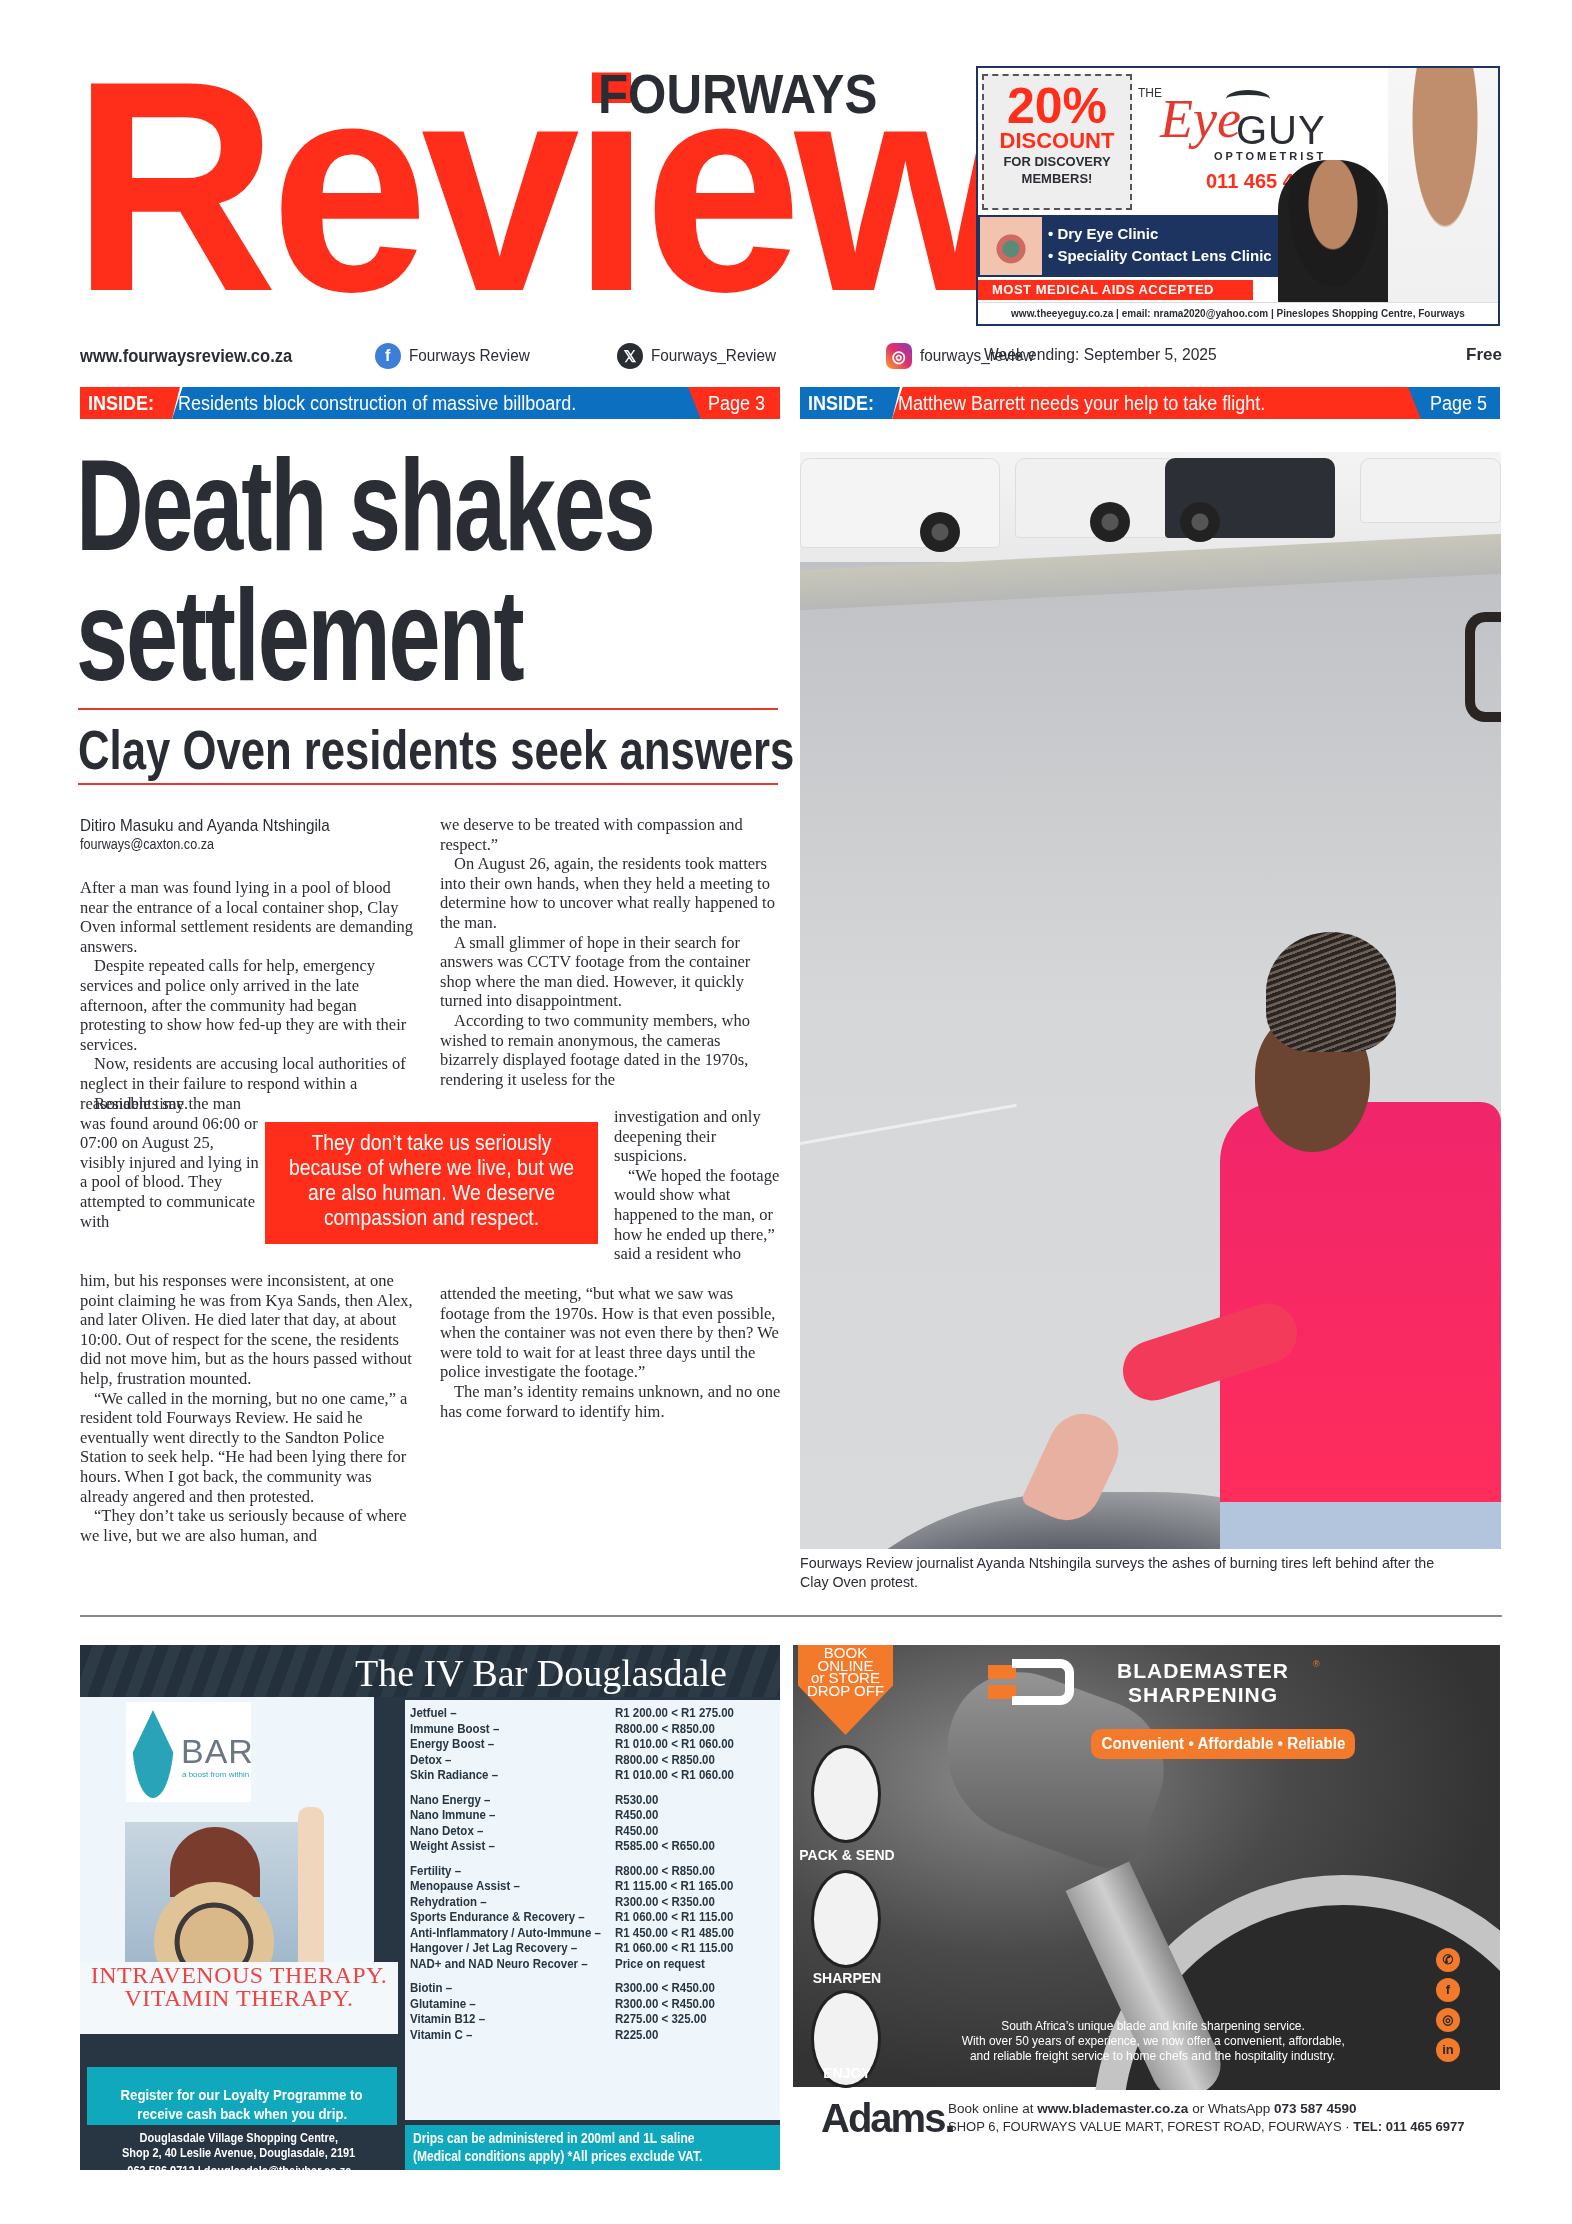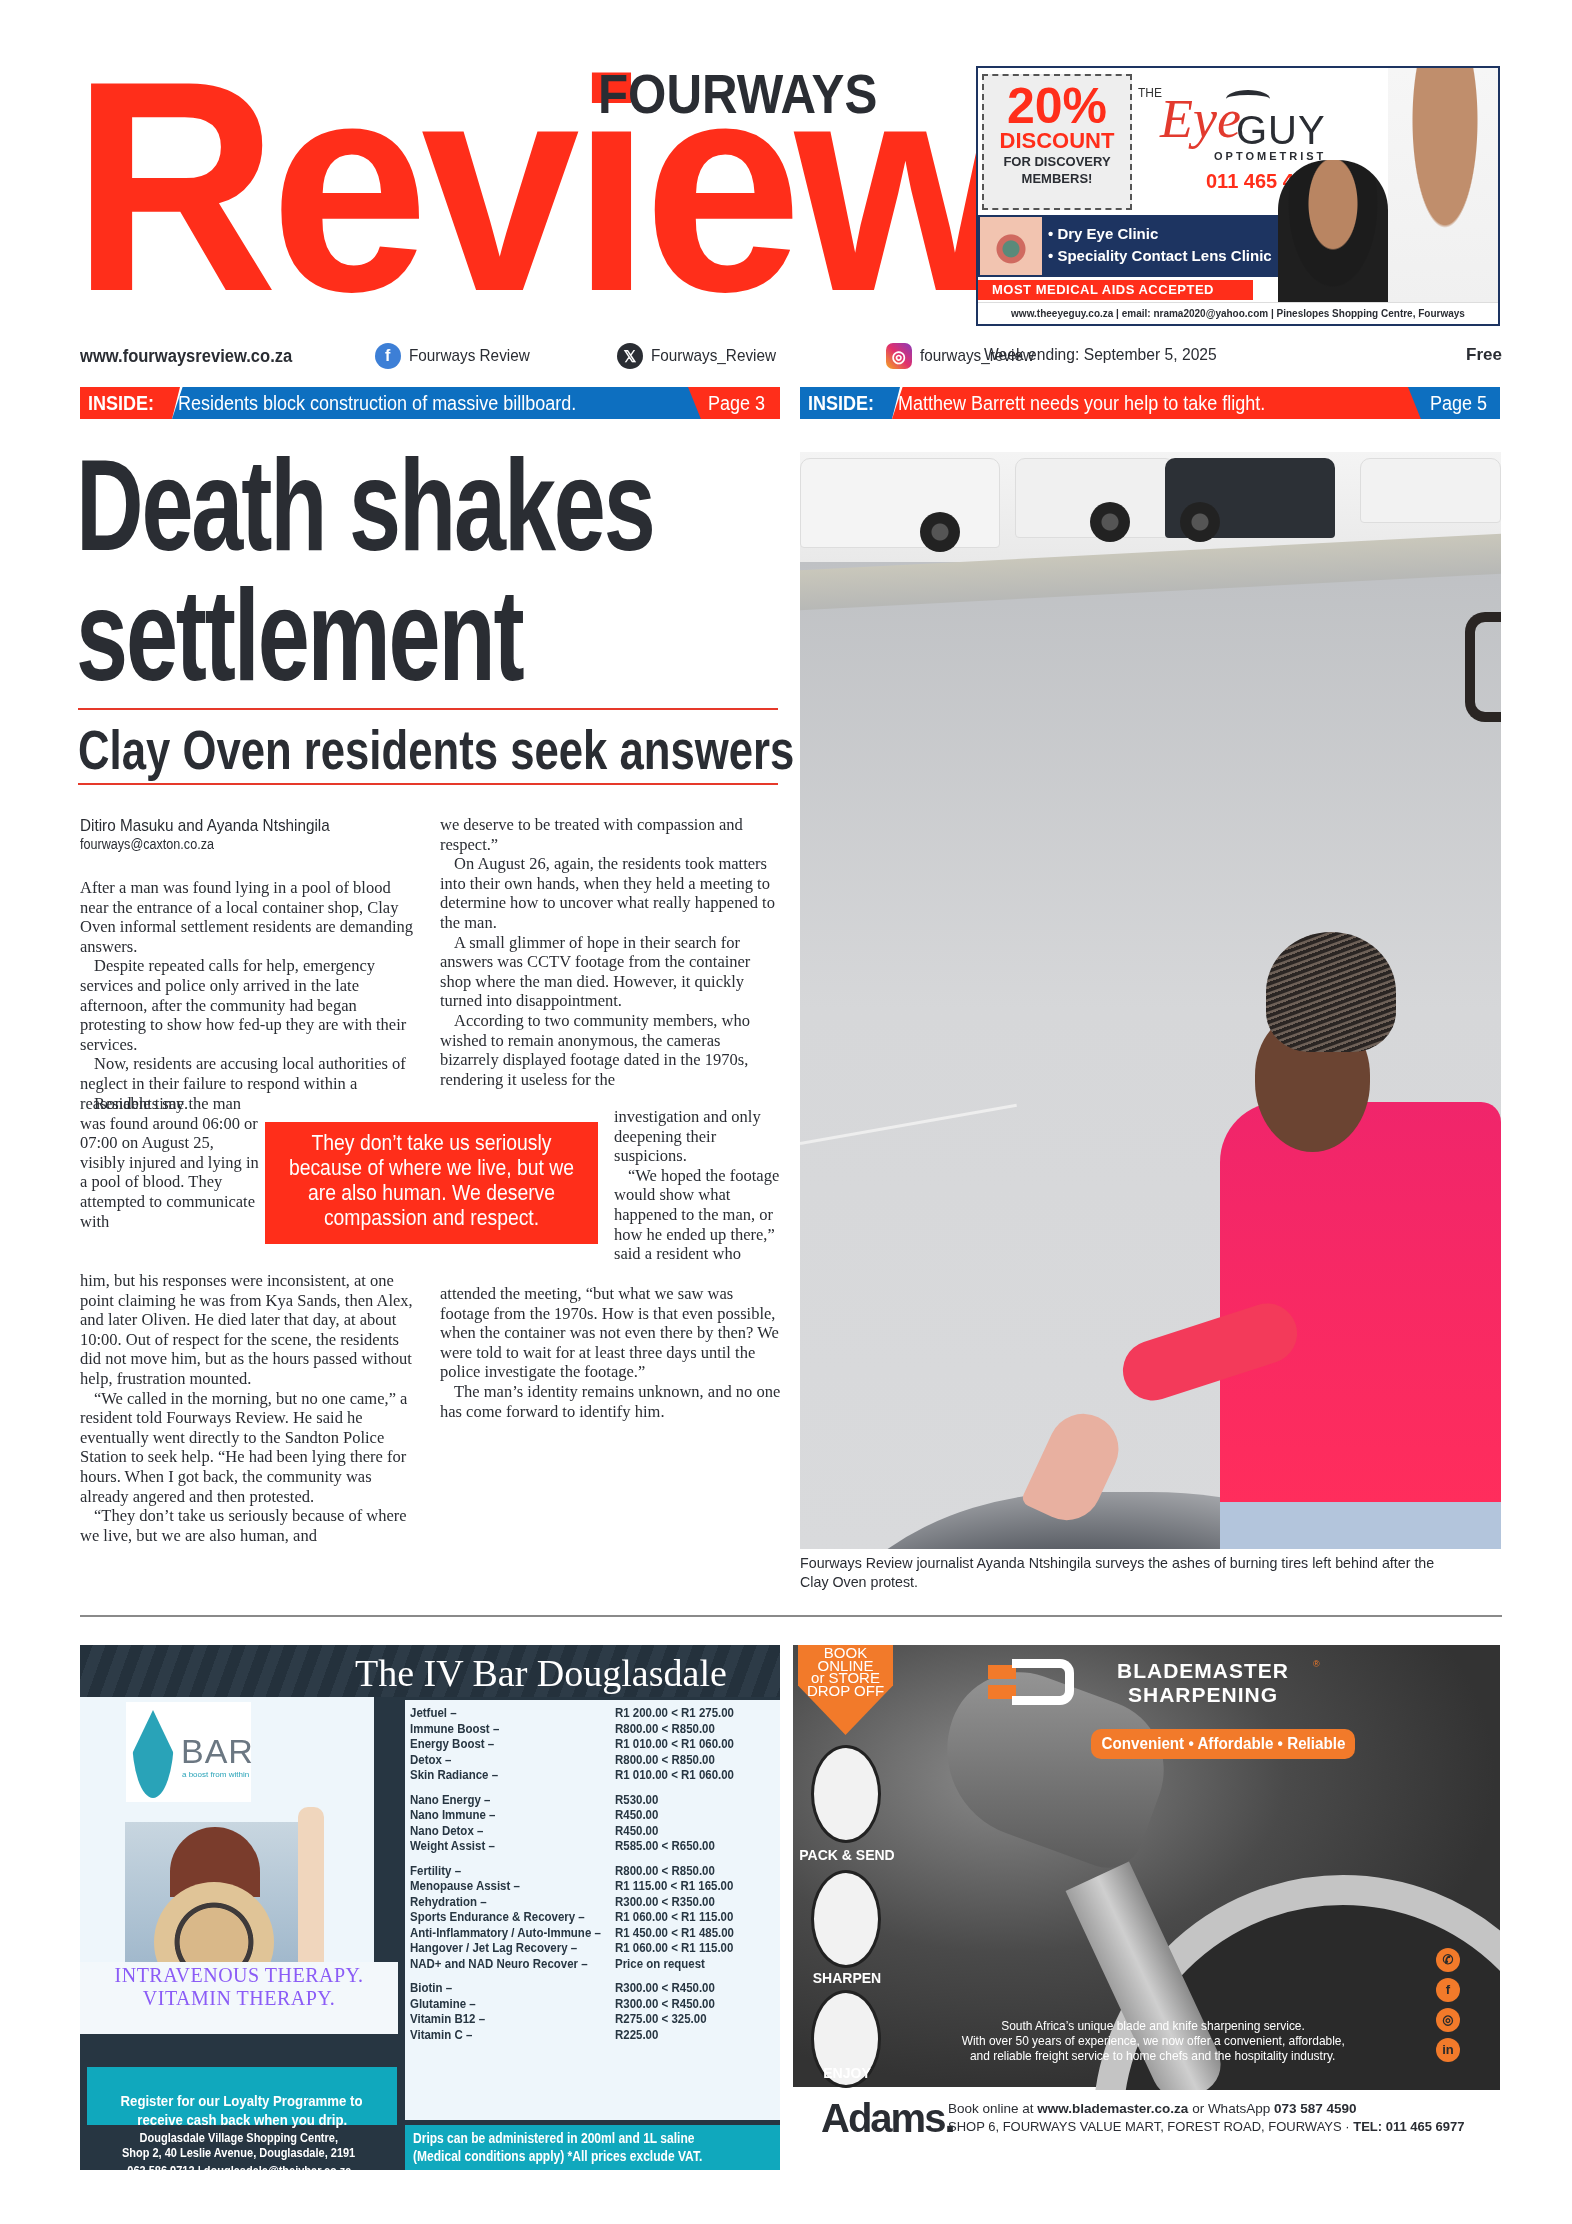--- a/index.html
+++ b/index.html
@@ -113,22 +113,22 @@
   .iv-title { position: absolute; left: 275px; top: 6px; font-family: "Liberation Serif", serif; font-size: 38px; line-height: 44px; color: #fff; white-space: nowrap; }
   .iv-left { position: absolute; left: 0; top: 52px; width: 294px; height: 285px; background: #eef6fb; }
   .iv-logo-box { position: absolute; left: 46px; top: 5px; width: 125px; height: 100px; background: #fff; }
   .iv-drop { position: absolute; left: 6px; top: 8px; width: 42px; height: 88px; background: #29a3b8; border-radius: 50% 50% 50% 50% / 30% 30% 70% 70%; clip-path: polygon(50% 0, 100% 50%, 100% 100%, 0 100%, 0 50%); }
   .iv-bar-text { position: absolute; left: 55px; top: 32px; font-size: 34px; line-height: 34px; color: #6b7782; letter-spacing: 1px; }
   .iv-boost { position: absolute; left: 56px; top: 68px; font-size: 8px; color: #29a3b8; }
   .iv-photo { position: absolute; left: 45px; top: 125px; width: 175px; height: 210px; background: linear-gradient(#c8d6e0, #8eaac2); }
   .iv-hat { position: absolute; left: 74px; top: 185px; width: 120px; height: 120px; border-radius: 50%; background: radial-gradient(circle, #d9b889 0 40%, #3e3a3a 41% 46%, #e0c497 47%); }
   .iv-hair { position: absolute; left: 90px; top: 130px; width: 90px; height: 70px; border-radius: 45px 45px 0 0; background: #7a3c2c; }
   .iv-stroke { position: absolute; left: 218px; top: 110px; width: 26px; height: 210px; background: #f0d6bd; border-radius: 10px; }
-  .iv-tag { position: absolute; left: 0; top: 265px; width: 318px; height: 72px; background: #f3f8fb; text-align: center; font-family: "Liberation Serif", serif; font-size: 20px; line-height: 23px; color: #8b5cf6; padding-top: 2px; letter-spacing: 0.5px; }
-  .iv-loyalty { position: absolute; left: 7px; top: 422px; width: 310px; height: 58px; background: #10a8bd; color: #fff; font-weight: 700; font-size: 15px; line-height: 19px; text-align: center; padding-top: 24px; }
+  .iv-tag { position: absolute; left: 0; top: 265px; width: 318px; height: 72px; background: #f3f8fb; text-align: center; font-family: "Liberation Serif", serif; font-size: 24px; line-height: 23px; color: #ef4444; padding-top: 2px; letter-spacing: 0.5px; }
+  .iv-loyalty { position: absolute; left: 7px; top: 422px; width: 310px; height: 58px; background: #10a8bd; color: #fff; font-weight: 700; font-size: 15px; line-height: 19px; text-align: center; padding-top: 18px; }
   .iv-loyalty span { display: inline-block; transform: scaleX(0.88); }
   .iv-address { position: absolute; left: 0; top: 486px; width: 318px; color: #fff; font-weight: 700; font-size: 12.5px; line-height: 15px; text-align: center; }
   .iv-address div span { display: inline-block; transform: scaleX(0.88); }
   .iv-price-panel { position: absolute; left: 325px; top: 55px; width: 375px; height: 420px; background: #eef6fb; }
   .iv-price-list { position: absolute; left: 330px; top: 60px; width: 365px; font-weight: 700; font-size: 13.5px; line-height: 15.5px; color: #273642; }
   .iv-price-row { display: flex; white-space: nowrap; }
   .iv-price-row .nm { width: 205px; transform: scaleX(0.85); transform-origin: left center; }
   .iv-price-row .pr { transform: scaleX(0.85); transform-origin: left center; }
   .iv-gap { height: 9px; }
   .iv-drips { position: absolute; left: 325px; top: 480px; width: 375px; height: 45px; background: #10a8bd; color: #fff; font-weight: 700; font-size: 14px; line-height: 18px; padding: 4px 0 0 8px; }

